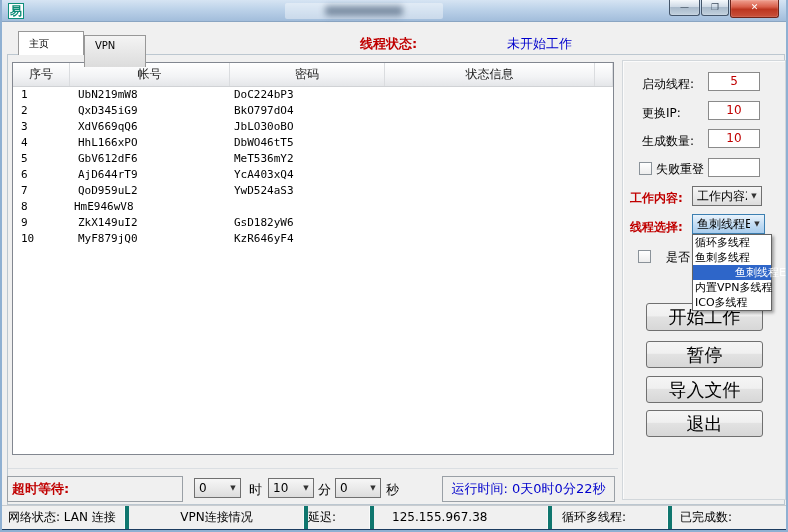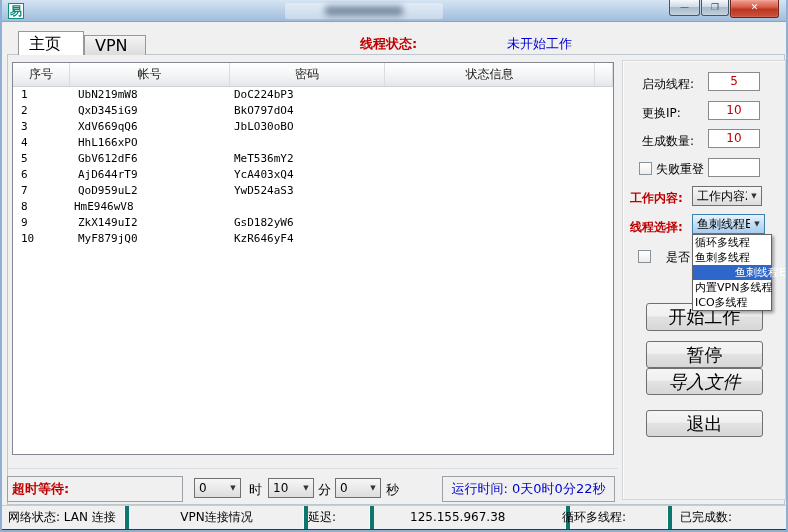--- a/index.html
+++ b/index.html
@@ -21,24 +21,24 @@
     text-align:center; font-size:9px; line-height:14px;
     background:linear-gradient(#f4f8fb,#cfdae6 45%,#a9bacb 50%,#c2d1de); color:#3d4c5c;
     border-radius:0 0 3px 3px; box-shadow:inset 0 0 1px #fff; }
   .winbtn.min { width:31px; }
   .winbtn.max { width:28px; margin-left:1px; }
   .winbtn.close { width:49px; height:18px; margin-left:1px; color:#fff;
     background:linear-gradient(#f0a090,#d9604b 40%,#bc3620 55%,#c9523c); border-color:#6e241a; }
   
   .page { position:absolute; left:5px; top:54px; width:778px; height:451px;
     border:1px solid #bcc7d0; background:#f0f0f0; }
-  .tab { position:absolute; font-size:16px; text-align:left; padding-left:10px; z-index:5; }
+  .tab { position:absolute; font-size:10px; text-align:left; padding-left:10px; z-index:5; }
   .tab.active { left:16px; top:31px; width:66px; height:24px; background:#fff;
     border:1px solid #989898; border-bottom:none; line-height:24px; }
-  .tab.inactive { left:82px; top:35px; width:62px; height:20px;
+  .tab.inactive { left:82px; top:35px; width:62px; height:32px;
     background:linear-gradient(#f4f4f4,#dcdcdc); border:1px solid #989898; border-bottom:none; line-height:20px; }
   .thread-status-label { position:absolute; left:358px; top:35px; font-size:13px; color:#c00000; font-weight:bold; }
   .thread-status-value { position:absolute; left:505px; top:35px; font-size:13px; color:#0000cc; }
   
   .listview { position:absolute; left:10px; top:62px; width:602px; height:393px;
     background:#fff; border:1px solid #828790; overflow:hidden; }
   .lv-header { display:flex; height:24px; background:linear-gradient(#ffffff,#f2f3f5 60%,#e4e6e9);
     border-bottom:1px solid #d0d2d5; }
   .lv-h { font-size:12px; color:#222; text-align:center; line-height:23px;
     border-right:1px solid #dadcdf; overflow:hidden; white-space:nowrap; }
@@ -132,20 +132,21 @@
       </div>
     <div class="lv-row">
         <div class="lv-c w1 pl8">3</div>
         <div class="lv-c w2 pl8">XdV669qQ6</div>
         <div class="lv-c w3 pl4">JbLO30oBO</div>
         <div class="lv-c w4 pl4"></div>
       </div>
     <div class="lv-row">
         <div class="lv-c w1 pl8">4</div>
         <div class="lv-c w2 pl8">HhL166xPO</div>
+        <div class="lv-c w3 pl4">DbWO46tT5</div>
         <div class="lv-c w4 pl4"></div>
       </div>
     <div class="lv-row">
         <div class="lv-c w1 pl8">5</div>
         <div class="lv-c w2 pl8">GbV612dF6</div>
         <div class="lv-c w3 pl4">MeT536mY2</div>
         <div class="lv-c w4 pl4"></div>
       </div>
     <div class="lv-row">
         <div class="lv-c w1 pl8">6</div>
@@ -211,21 +212,21 @@
   <div class="dropdown">
     <div class="dd-item">循环多线程</div>
     <div class="dd-item">鱼刺多线程</div>
     <div class="dd-item sel">鱼刺线程EX</div>
     <div class="dd-item">内置VPN多线程</div>
     <div class="dd-item">ICO多线程</div>
   </div>
 
   <div class="btn" style="top:303px;height:28px;">开始工作</div>
   <div class="btn" style="top:341px;">暂停</div>
-  <div class="btn" style="top:368px;font-style:italic;">导入文件</div>
+  <div class="btn" style="top:376px;">导入文件</div>
   <div class="btn" style="top:410px;">退出</div>
 
   <div class="divider"></div>
   <div class="timeout-box">超时等待:</div>
 
   <div class="combo tcombo" style="left:192px;">
     <span class="ctext">0</span>
     <span class="carrow">▼</span>
   </div>
   <div class="unit" style="left:247px;">时</div>
@@ -241,19 +242,19 @@
     <span class="carrow">▼</span>
   </div>
   <div class="unit" style="left:384px;">秒</div>
 
   <div class="runtime-box">运行时间: 0天0时0分22秒</div>
 
   <div class="statusbar">
     <div class="sb-cell" style="left:2px;width:125px;padding-left:4px;">网络状态: LAN 连接</div>
     <div class="sb-cell" style="left:127px;width:179px;text-align:center;">VPN连接情况</div>
     <div class="sb-cell" style="left:298px;width:74px;padding-left:8px;">延迟:</div>
-    <div class="sb-cell" style="left:396px;width:172px;padding-left:12px;">125.155.967.38</div>
+    <div class="sb-cell" style="left:378px;width:172px;padding-left:12px;">125.155.967.38</div>
     <div class="sb-cell" style="left:552px;width:118px;padding-left:8px;">循环多线程:</div>
     <div class="sb-cell" style="left:670px;width:116px;padding-left:8px;border-right:none;">已完成数:</div>
   </div>
   <div class="bottom-edge"></div>
 
 </div>
 
 </body></html>

